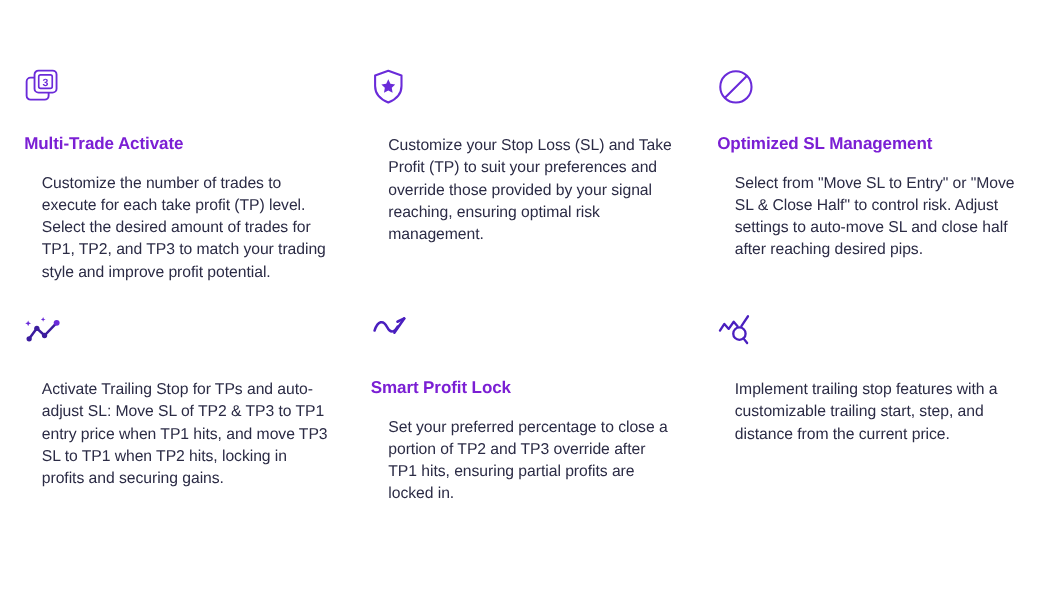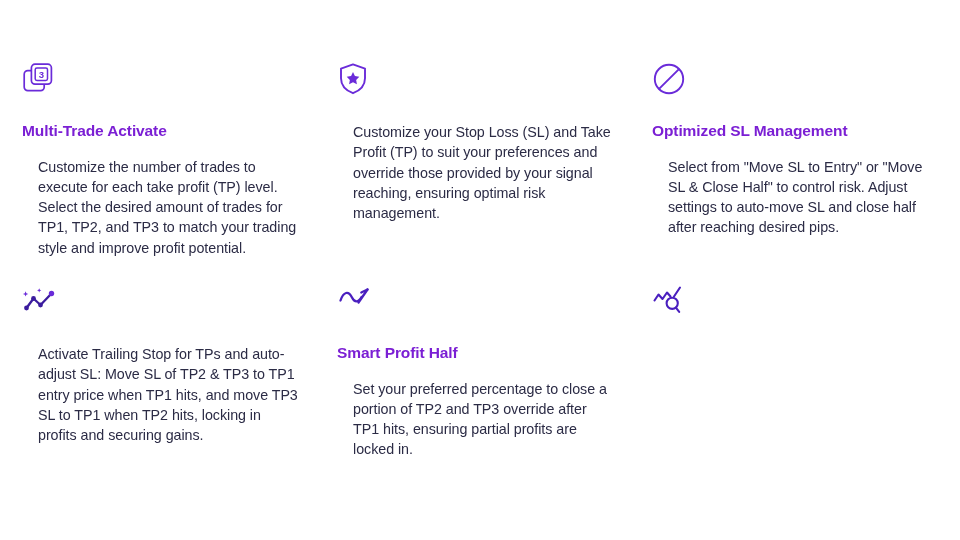--- a/index.html
+++ b/index.html
@@ -106,29 +106,30 @@
     </div>
 
     <div class="card">
       <div class="icon-wrap">
         <svg width="36" height="28" viewBox="0 0 36 28" fill="none">
           <path d="M3.5 16.5 C6.5 7.5 11.5 6.5 15 13.5 C17.5 18.5 21 19 24.5 13" stroke="#4A1FBF" stroke-width="2.3" stroke-linecap="round" fill="none"></path>
           <line x1="21.5" y1="18.5" x2="30.5" y2="5.5" stroke="#4A1FBF" stroke-width="2.3" stroke-linecap="round"></line>
           <line x1="24.3" y1="8.5" x2="30.5" y2="5.5" stroke="#4A1FBF" stroke-width="2.3" stroke-linecap="round"></line>
         </svg>
       </div>
-      <h3 class="card-title">Smart Profit Half</h3>
+      <h3 class="card-title">Smart Profit Lock</h3>
       <p class="card-body">Set your preferred percentage to close a portion of TP2 and TP3 override after TP1 hits, ensuring partial profits are locked in.</p>
     </div>
 
     <div class="card c3">
       <div class="icon-wrap">
         <svg width="36" height="32" viewBox="0 0 36 32" fill="none">
           <polyline points="2.5,16.5 6.5,10.5 10.5,15 15,8.5 18.5,12.5" stroke="#4A1FBF" stroke-width="2.1" stroke-linecap="round" stroke-linejoin="round" fill="none"></polyline>
           <line x1="22" y1="12.5" x2="28" y2="3.5" stroke="#4A1FBF" stroke-width="2.1" stroke-linecap="round"></line>
           <circle cx="20.2" cy="19.3" r="5.6" stroke="#4A1FBF" stroke-width="2.1" fill="none"></circle>
           <line x1="23.9" y1="23.6" x2="27.2" y2="27.8" stroke="#4A1FBF" stroke-width="2.1" stroke-linecap="round"></line>
         </svg>
       </div>
+      <p class="card-body">Implement trailing stop features with a customizable trailing start, step, and distance from the current price.</p>
     </div>
 
   </div>
 </div>
 
 </body></html>

